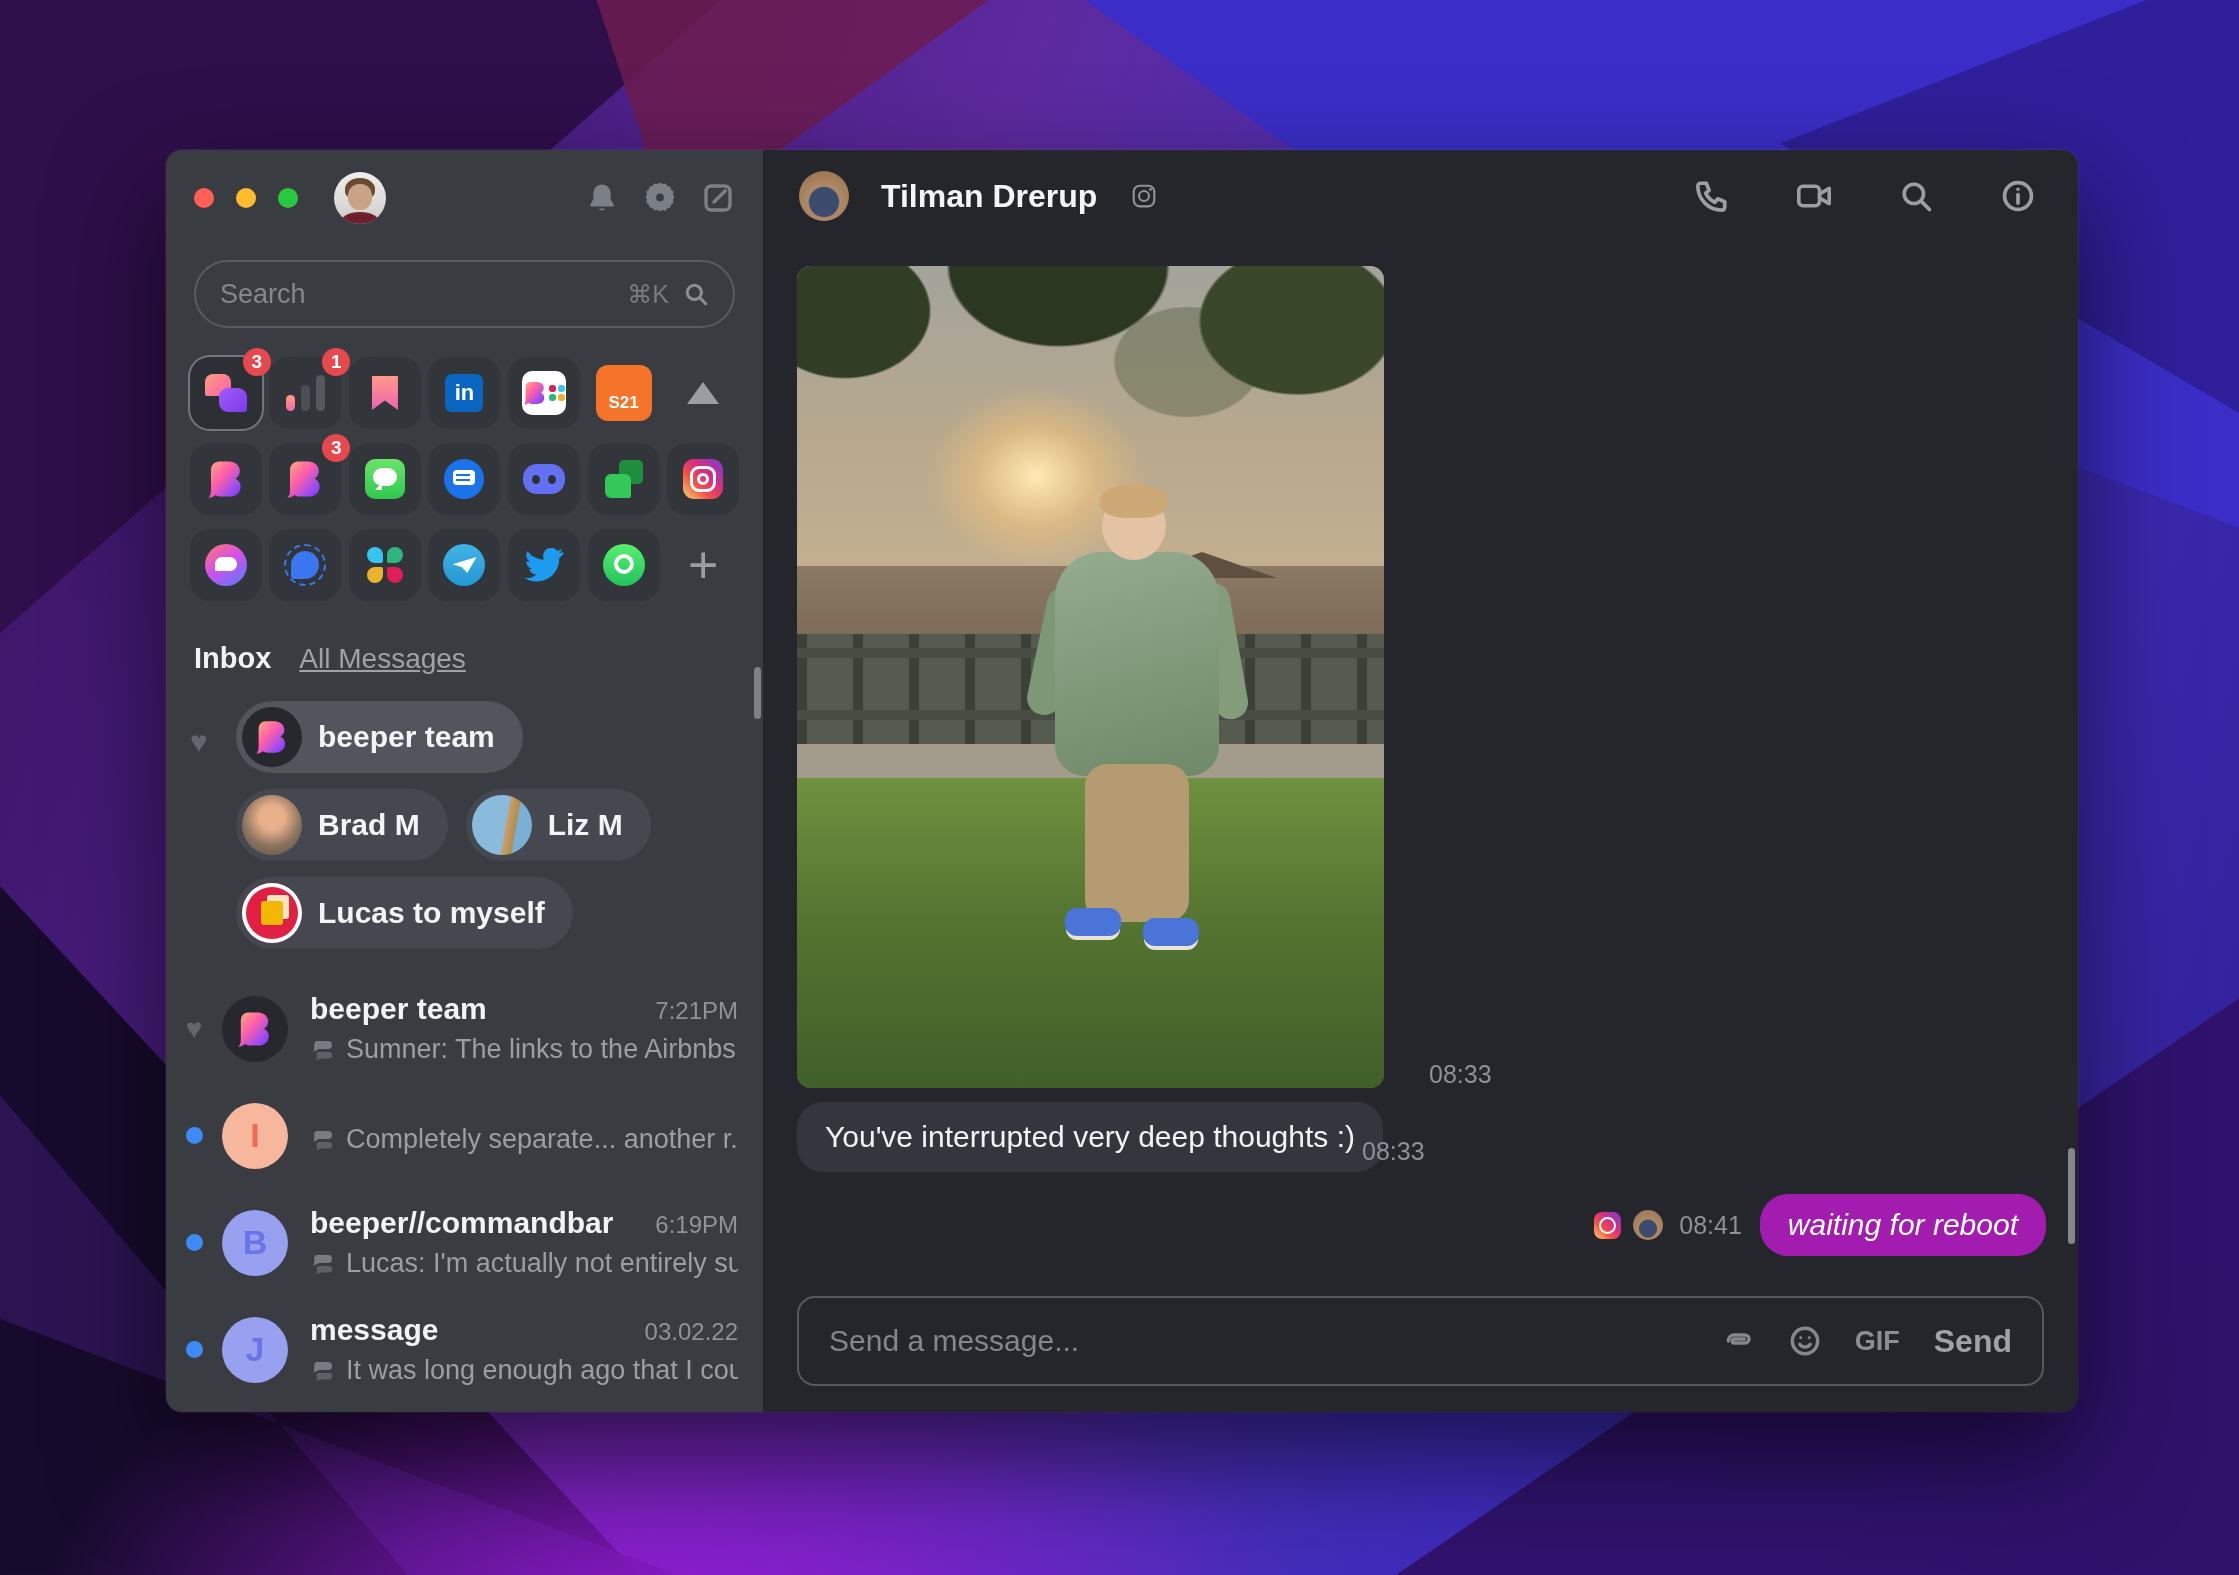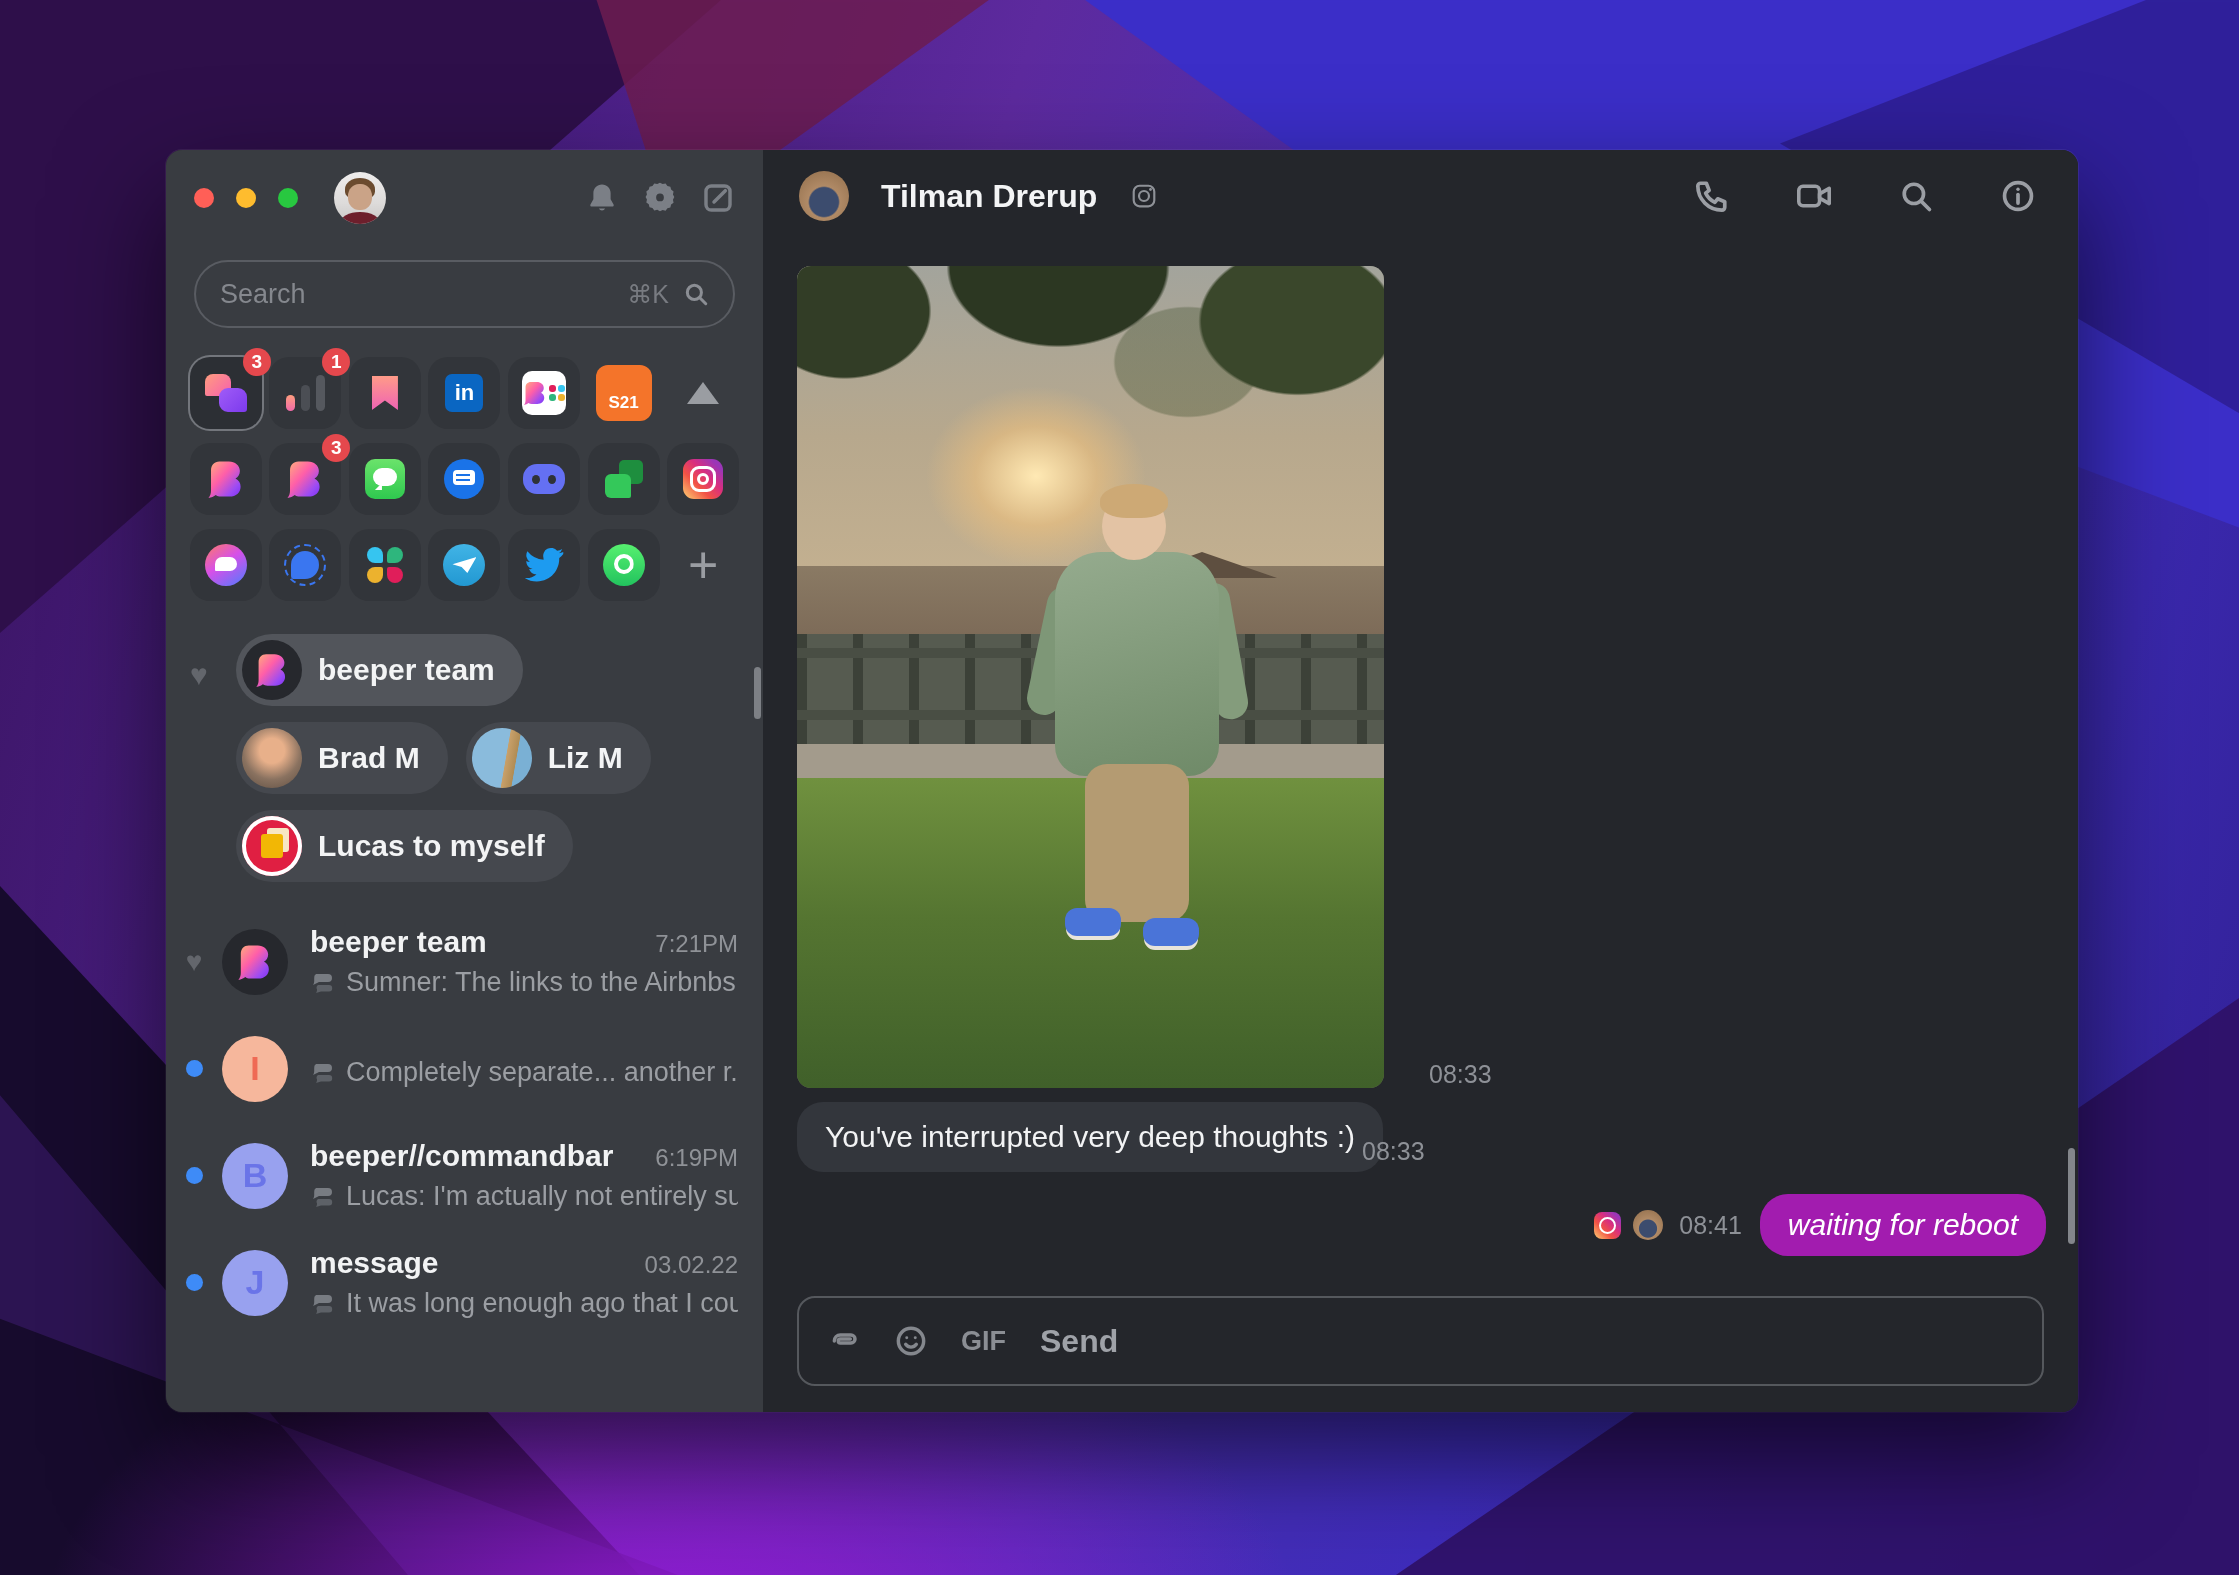--- a/index.html
+++ b/index.html
@@ -355,20 +355,24 @@
         </svg>
       </div>
       <div class="tile">
         <div class="ic-wa"></div>
       </div>
       <div class="tile bare">
         <span class="ic-plus">+</span>
       </div>
     </div>
 
+    <div class="inbox-row">
+      <span class="inbox-lab">Inbox</span>
+      <a class="allmsg">All Messages</a>
+    </div>
 
     <div class="chips-wrap">
       <span class="chips-heart">♥</span>
       <div class="chips">
         <div class="chip lit">
           <span class="cav beeper">
             <svg width="34" height="38" viewBox="0 0 52 56">
                 <path fill="url(#gBeeper)" d="M17 4h13c8.3 0 15 5.6 15 13 0 4.6-2.4 8.3-6 10.4 4.4 2.2 7 6.3 7 11.1C46 46.6 39.6 52 31 52H19c-2.8 0-5.2-.8-7-2.2-2.6 2-6 3.5-10 4.2 2.6-3.4 3.5-6.6 3.5-10.4V16C5.5 8.8 10 4 17 4z"></path>
               </svg>
           </span>
@@ -552,20 +556,21 @@
       <div class="out-row">
         <span class="mini-ig"></span>
         <span class="mini-av"></span>
         <span class="out-time">08:41</span>
         <div class="bubble-out" style="background:#a21caf;font-style:italic;">waiting for reboot</div>
       </div>
       <div class="thread-scroll"></div>
     </div>
 
     <div class="composer">
+      <span class="cph">Send a message...</span>
       <svg width="32" height="32" viewBox="0 0 24 24">
         <path d="M4 12c0-2.5 2-4.5 4.5-4.5h8a3 3 0 0 1 0 6h-8a1.5 1.5 0 0 1 0-3H16"></path>
       </svg>
       <svg width="32" height="32" viewBox="0 0 24 24">
         <circle cx="12" cy="12" r="9.5"></circle>
           <path d="M8 14.5c1 1.4 2.4 2.1 4 2.1s3-.7 4-2.1"></path>
         <circle cx="8.8" cy="9.5" r="1.1" fill="#84878d" stroke="none"></circle>
           <circle cx="15.2" cy="9.5" r="1.1" fill="#84878d" stroke="none"></circle>
       </svg>
       <span class="gif">GIF</span>

